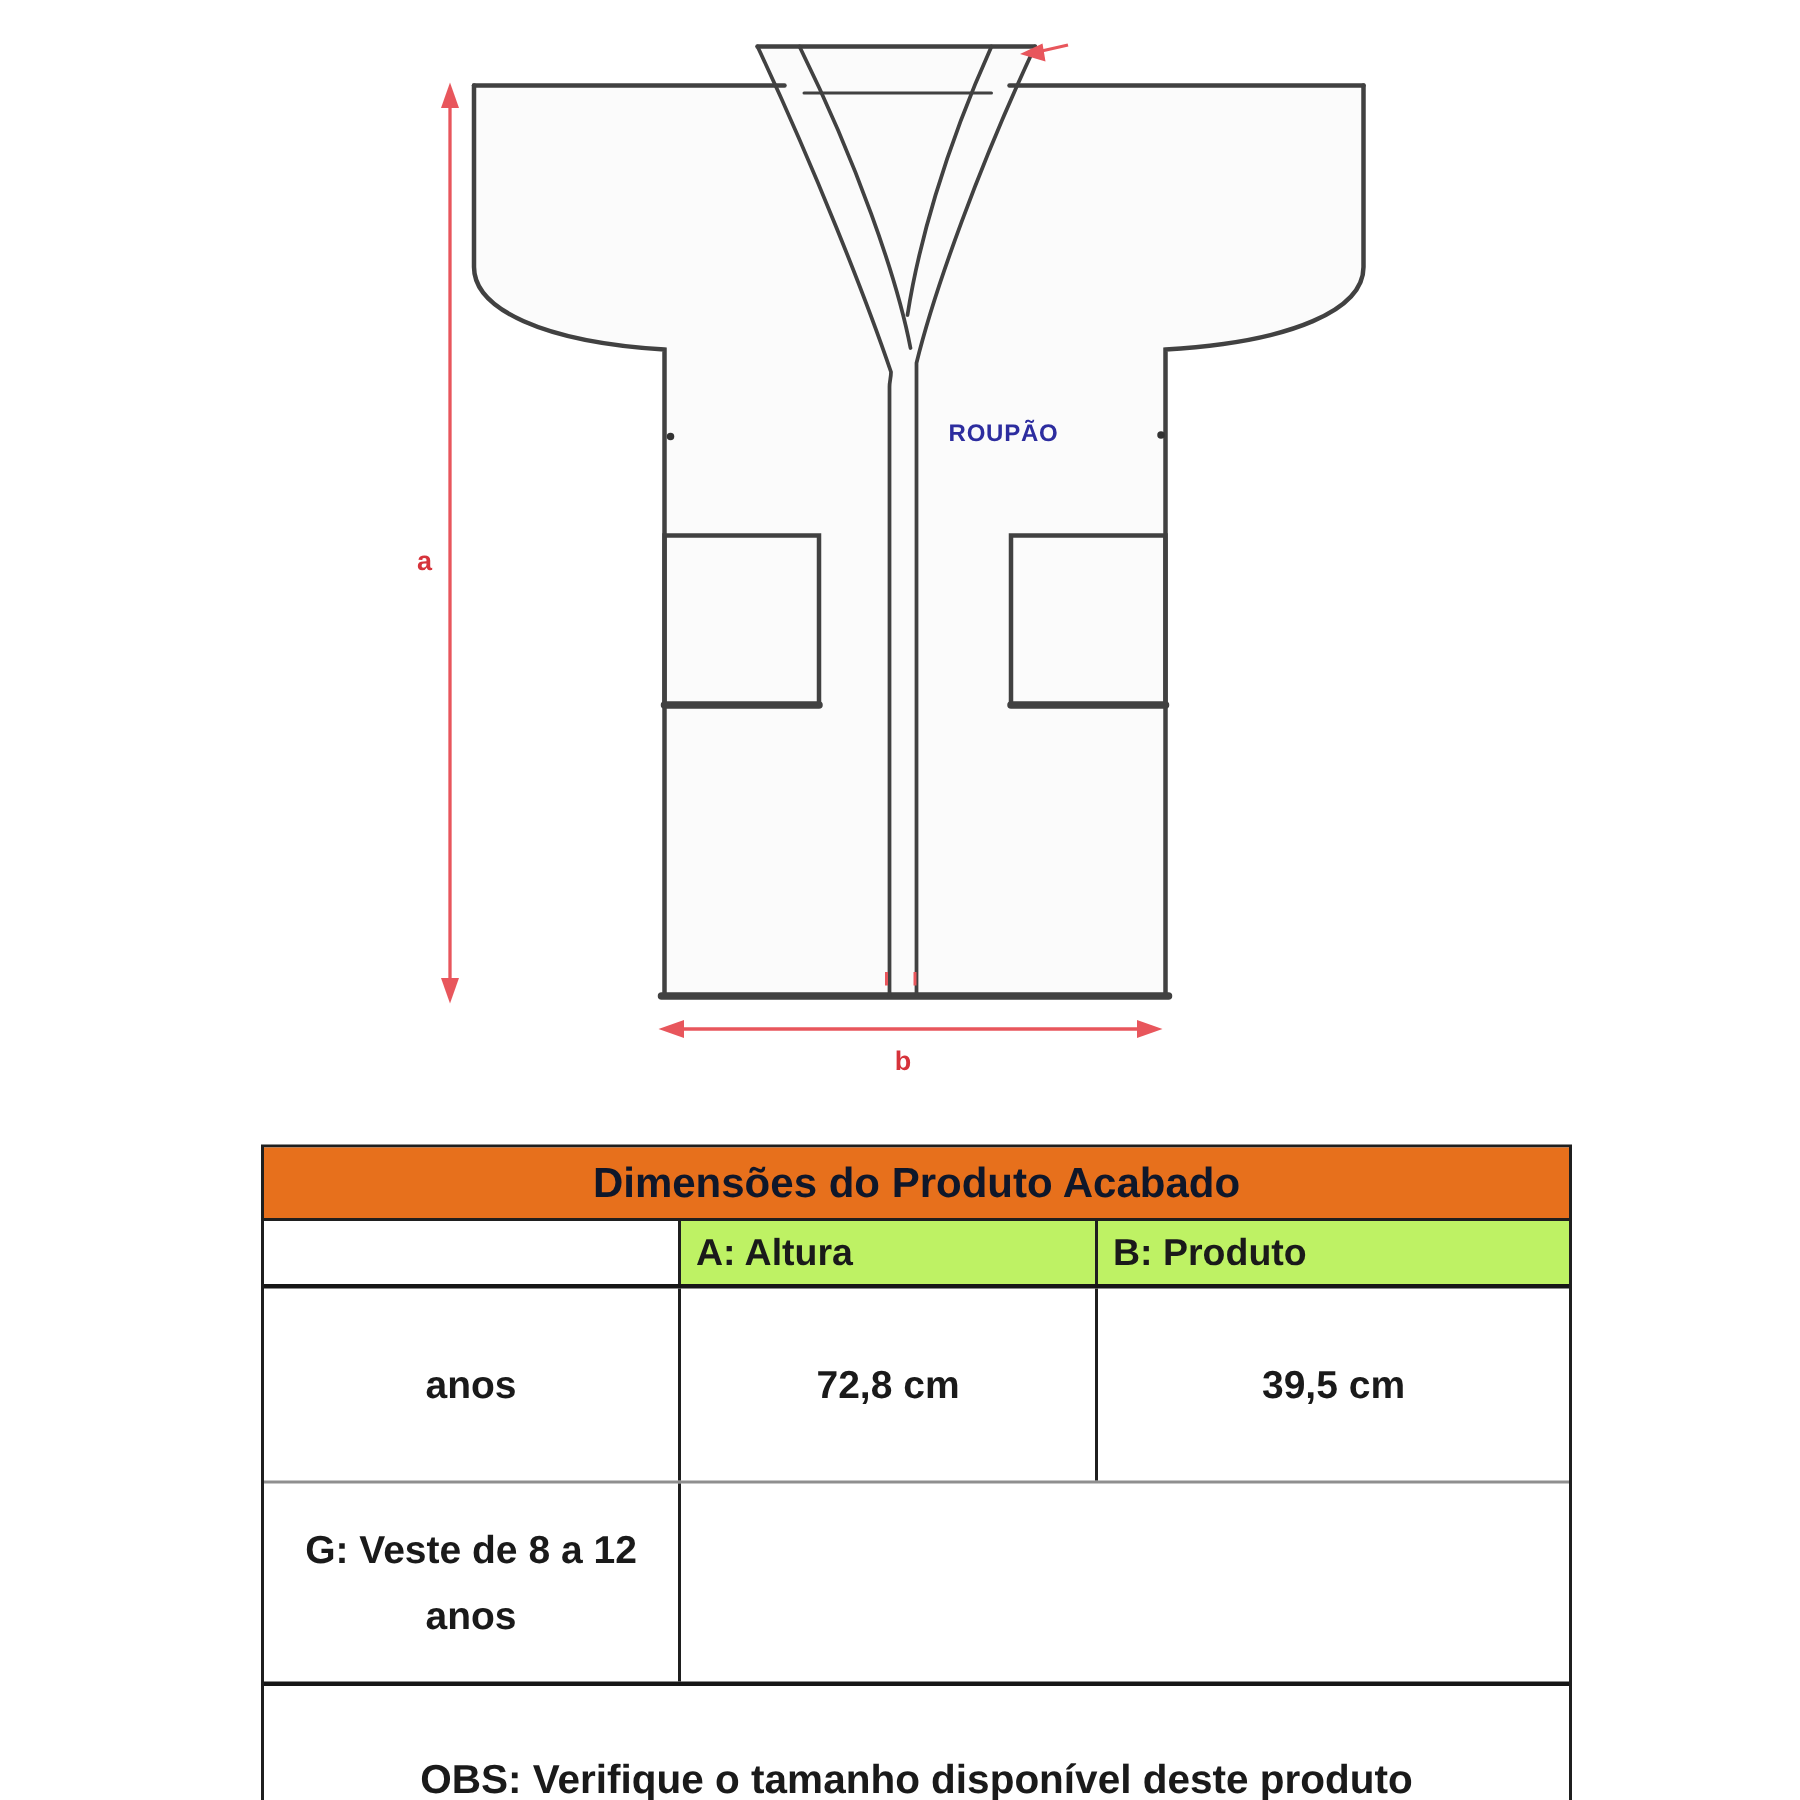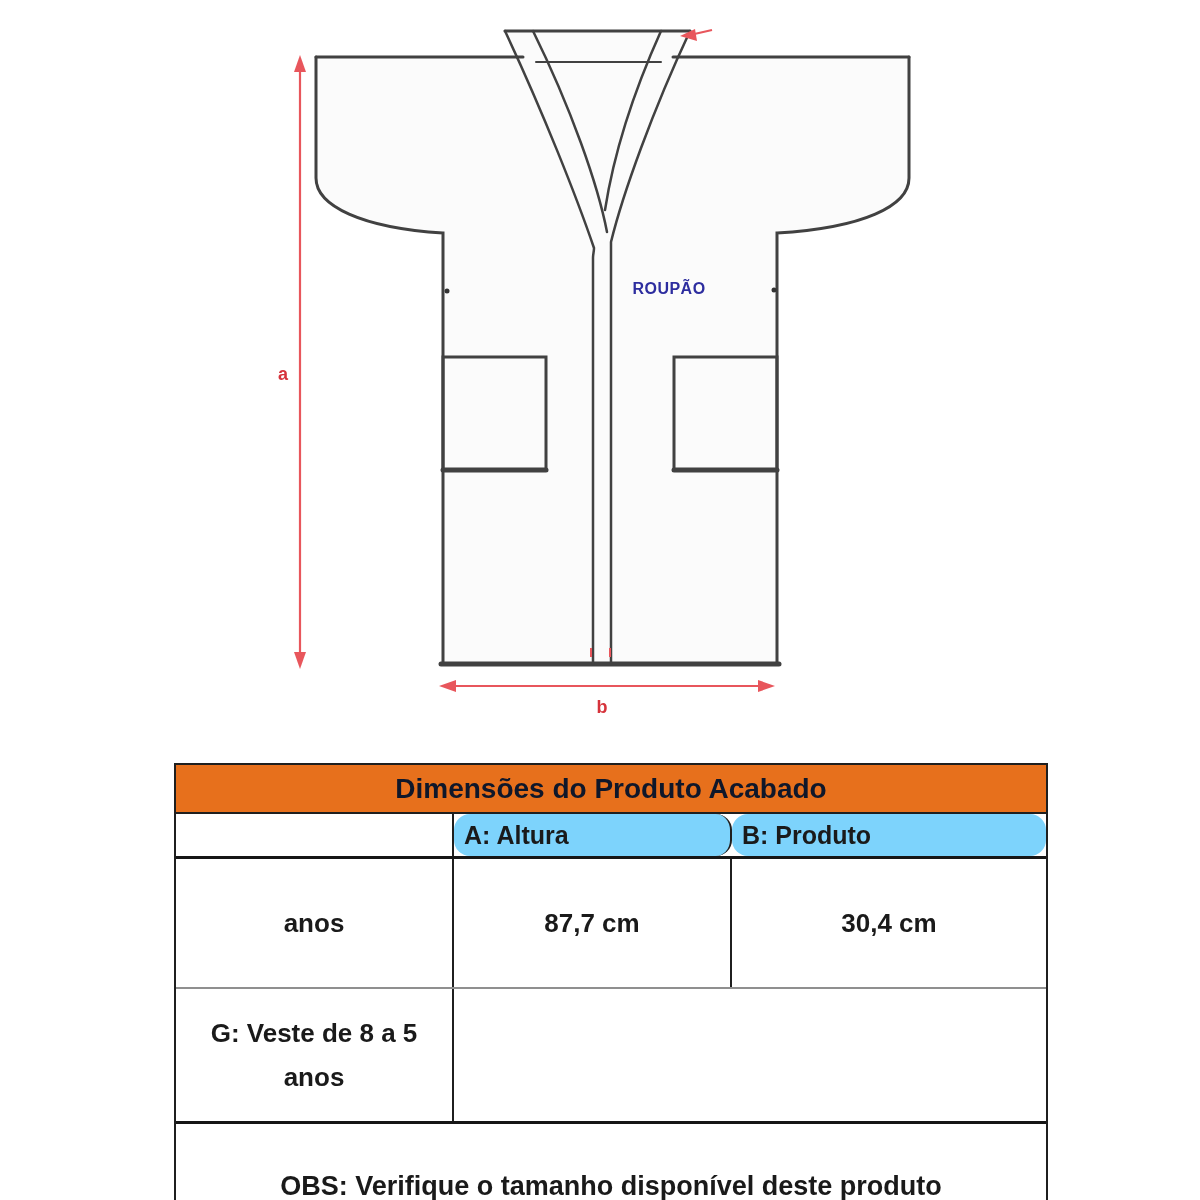--- a/index.html
+++ b/index.html
@@ -20,21 +20,21 @@
   .tbl-title{
     height:49px;background:#e7701c;border-bottom:2px solid #1f1f1f;
     display:flex;align-items:center;justify-content:center;
     font-size:28px;font-weight:bold;color:#0f172a;
   }
   .tbl-subrow{display:flex;height:45px;border-bottom:3px solid #161616;}
   .tbl-subrow .cell{font-size:25px;font-weight:bold;display:flex;align-items:center;padding-left:10px;}
   .c1{width:278px;border-right:2px solid #1f1f1f;}
   .c2{width:278px;border-right:2px solid #1f1f1f;}
   .c3{width:314px;}
-  .peach{background:#7dd3fc;border-radius:16px;}
+  .peach{background:#bef264;}
   .tbl-row{display:flex;}
   .row-p{height:130px;border-bottom:2px solid #8f8f8f;}
   .row-g{height:135px;border-bottom:3px solid #161616;}
   .tbl-row .cell{
     display:flex;align-items:center;justify-content:center;
     font-size:26px;font-weight:bold;text-align:center;
   }
   .label-cell{flex-direction:column;line-height:44px;}
   .tbl-footer{
     height:68px;display:flex;align-items:center;justify-content:center;
@@ -100,25 +100,25 @@
   <div class="tbl-subrow">
     <div class="cell c1"></div>
     <div class="cell c2 peach">A: Altura</div>
     <div class="cell c3 peach">B: Produto</div>
   </div>
 
   <div class="tbl-row row-p">
     <div class="cell c1 label-cell">
       <span>anos</span>
     </div>
-    <div class="cell c2">87,7 cm</div>
-    <div class="cell c3">30,4 cm</div>
+    <div class="cell c2">72,8 cm</div>
+    <div class="cell c3">39,5 cm</div>
   </div>
 
   <div class="tbl-row row-g">
     <div class="cell c1 label-cell">
-      <span>G: Veste de 8 a 5</span>
+      <span>G: Veste de 8 a 12</span>
       <span>anos</span>
     </div>
   </div>
 
   <div class="tbl-footer">OBS: Verifique o tamanho disponível deste produto</div>
 </div>
 
 </body></html>

